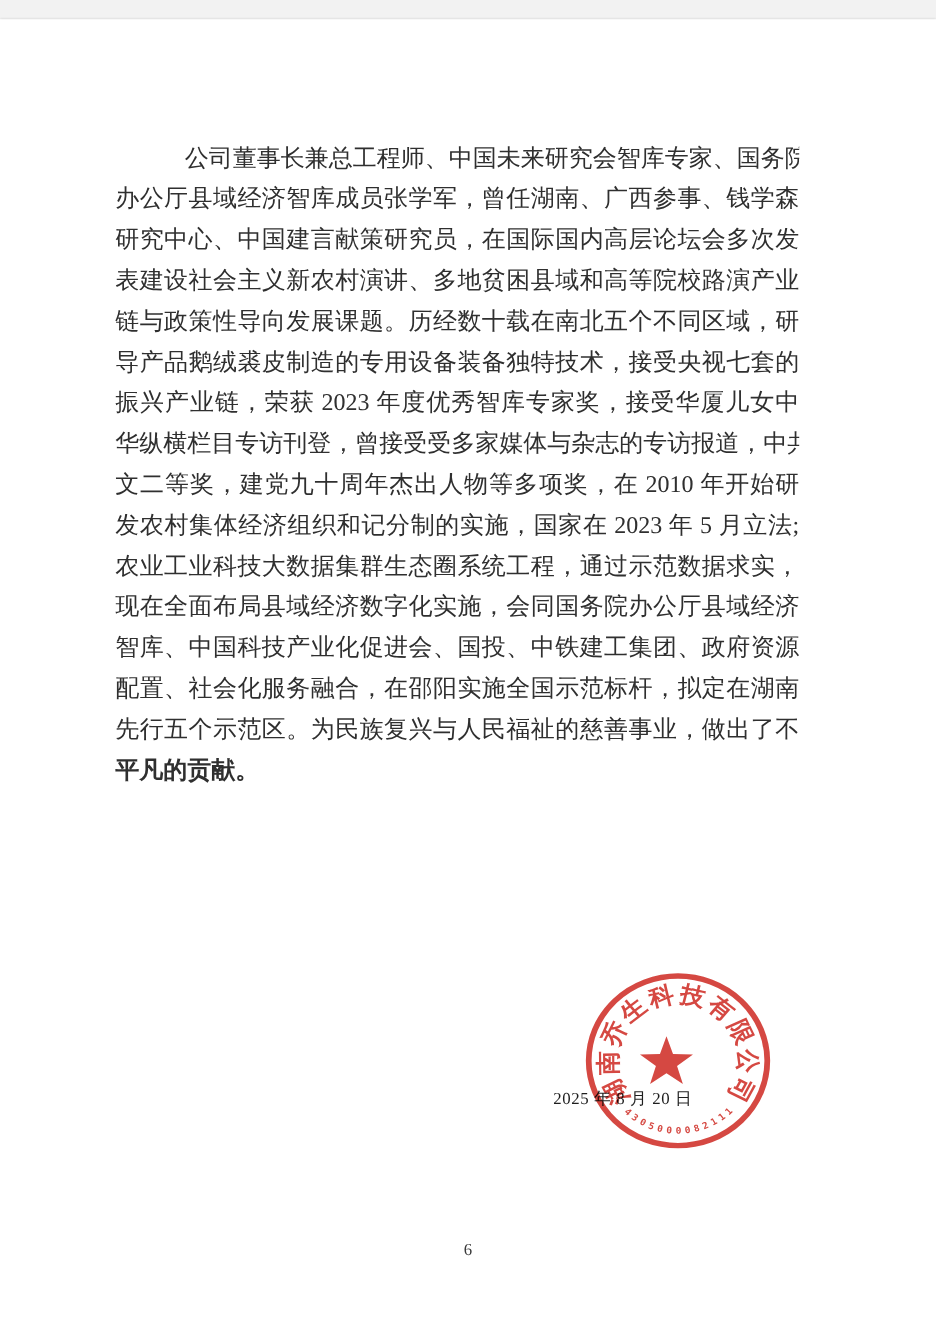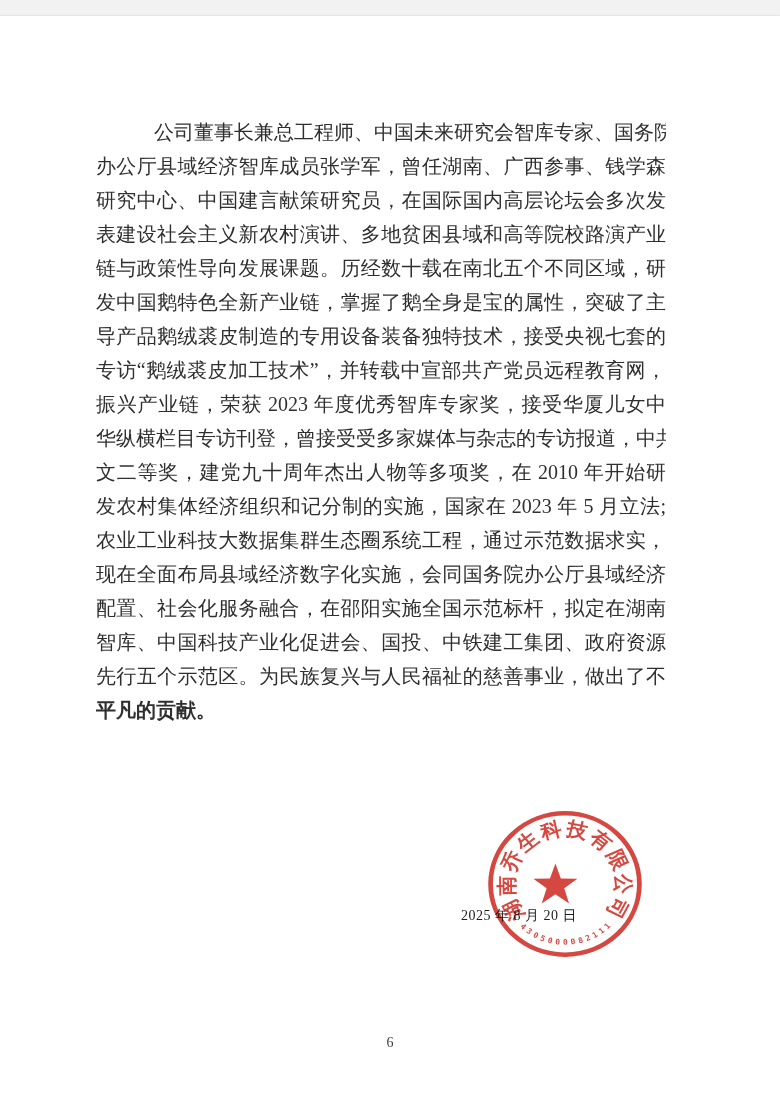--- a/index.html
+++ b/index.html
@@ -83,31 +83,29 @@
 <body>
 
 <div class="page">
 
   <div class="body-text">
     <div class="line indent">公司董事长兼总工程师、中国未来研究会智库专家、国务院</div>
     <div class="line">办公厅县域经济智库成员张学军，曾任湖南、广西参事、钱学森</div>
     <div class="line">研究中心、中国建言献策研究员，在国际国内高层论坛会多次发</div>
     <div class="line">表建设社会主义新农村演讲、多地贫困县域和高等院校路演产业</div>
     <div class="line">链与政策性导向发展课题。历经数十载在南北五个不同区域，研</div>
-    <div class="line">发中国鹅特色全新产业链，掌握了鹅全身是宝的属性，突破了主</div>
     <div class="line">导产品鹅绒裘皮制造的专用设备装备独特技术，接受央视七套的</div>
-    <div class="line">专访“鹅绒裘皮加工技术”，并转载中宣部共产党员远程教育网，</div>
     <div class="line">振兴产业链，荣获 2023 年度优秀智库专家奖，接受华厦儿女中</div>
     <div class="line">华纵横栏目专访刊登，曾接受受多家媒体与杂志的专访报道，中共</div>
     <div class="line">文二等奖，建党九十周年杰出人物等多项奖，在 2010 年开始研</div>
     <div class="line">发农村集体经济组织和记分制的实施，国家在 2023 年 5 月立法;</div>
     <div class="line">农业工业科技大数据集群生态圈系统工程，通过示范数据求实，</div>
     <div class="line">现在全面布局县域经济数字化实施，会同国务院办公厅县域经济</div>
+    <div class="line">智库、中国科技产业化促进会、国投、中铁建工集团、政府资源</div>
     <div class="line">配置、社会化服务融合，在邵阳实施全国示范标杆，拟定在湖南</div>
-    <div class="line">智库、中国科技产业化促进会、国投、中铁建工集团、政府资源</div>
     <div class="line">先行五个示范区。为民族复兴与人民福祉的慈善事业，做出了不</div>
     <div class="line last">平凡的贡献。</div>
   </div>
 
   <div class="date">2025 年 8 月 20 日</div>
 
   <div class="seal">
     <svg viewBox="0 0 200 200" preserveAspectRatio="none" aria-hidden="true">
       <circle class="seal-ring" cx="100" cy="100" r="93" fill="none" stroke-width="6"></circle>
       <path id="sealTopArc" d="M 54.0 144.5 A 64 64 0 1 1 146.0 144.5" fill="none"></path>

